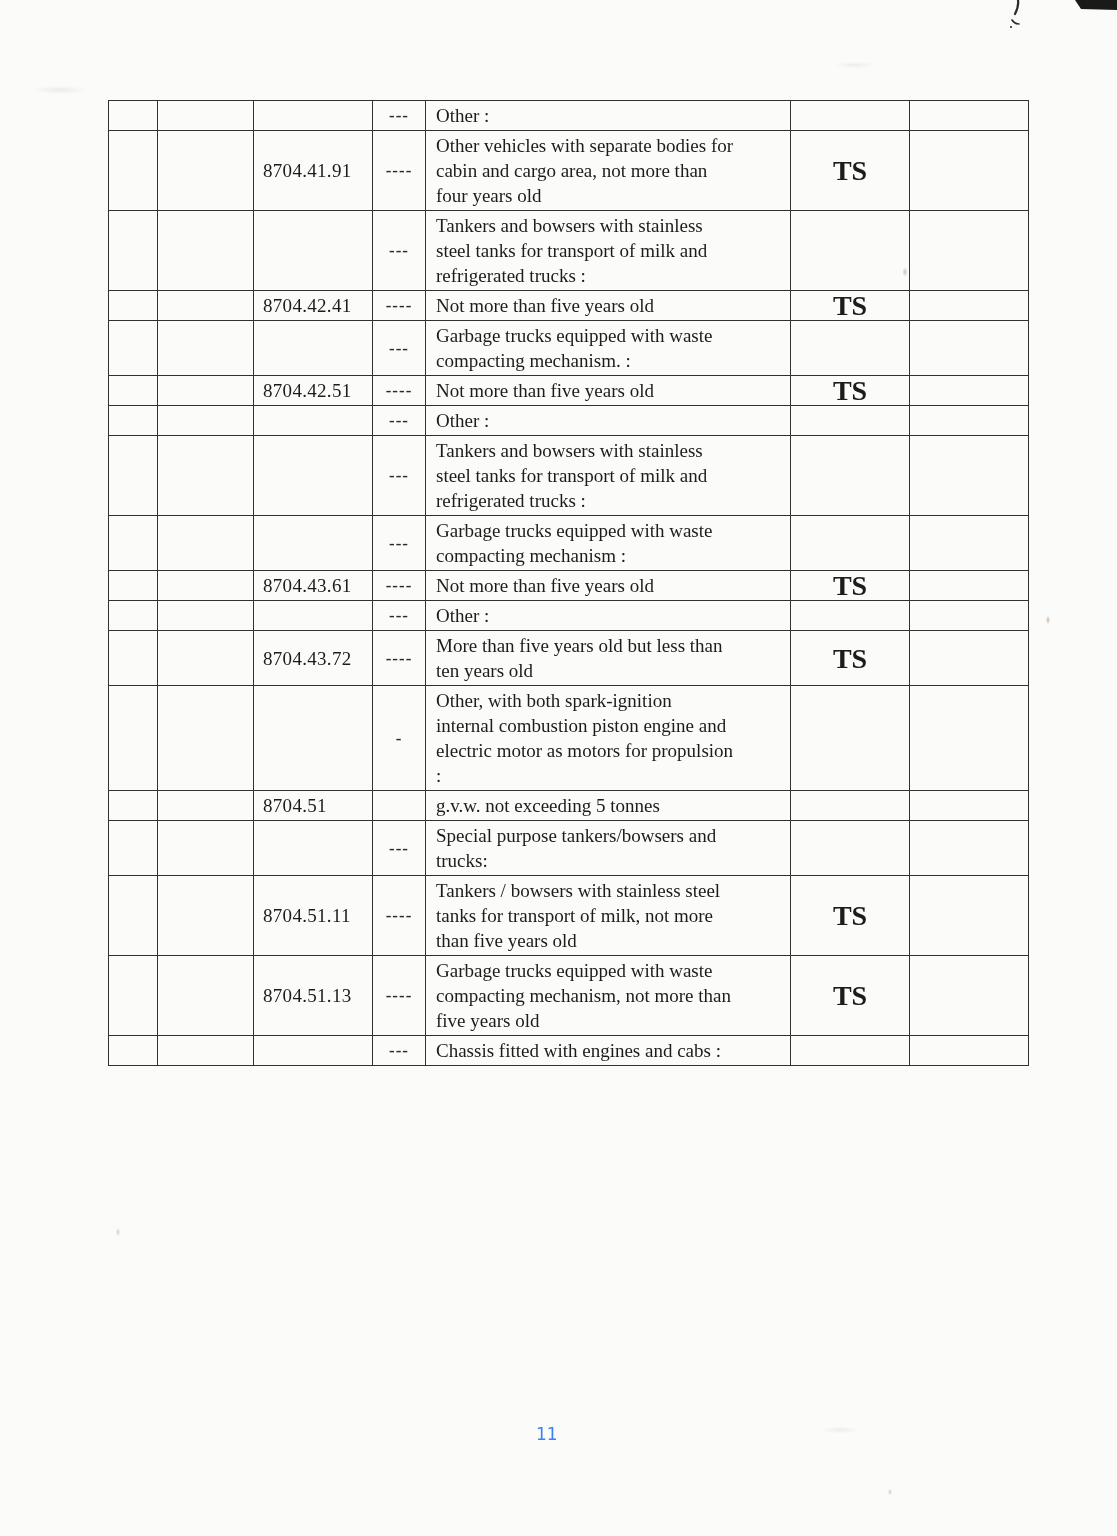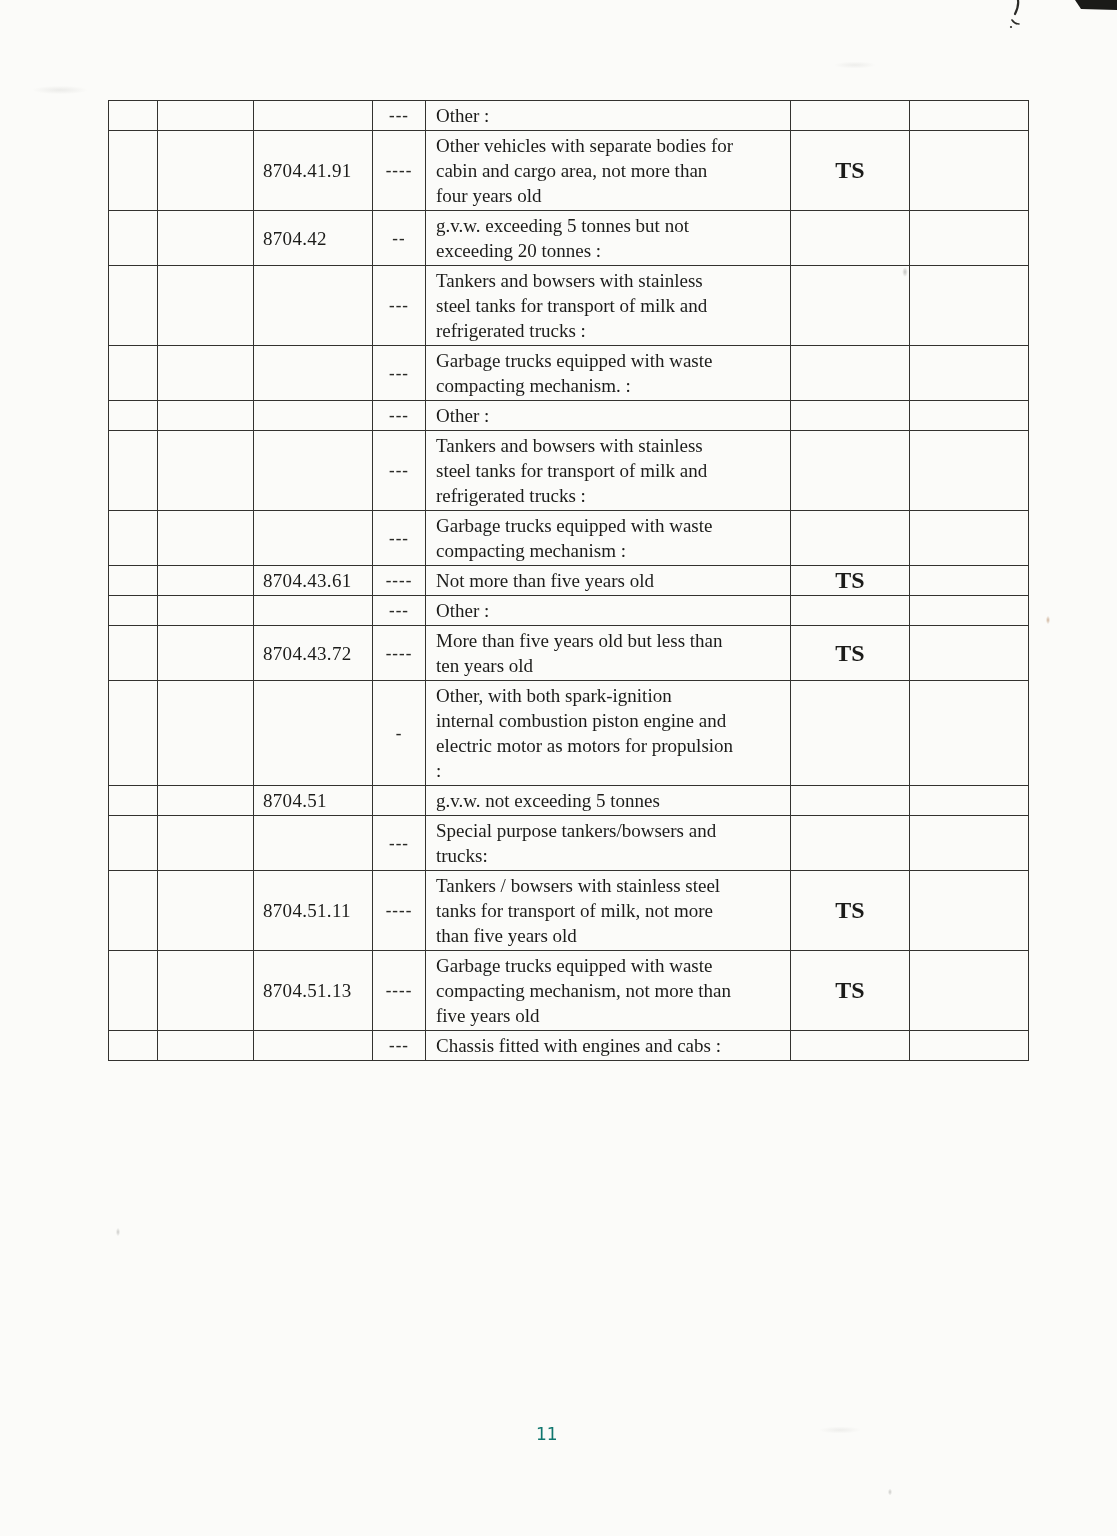--- a/index.html
+++ b/index.html
@@ -62,29 +62,29 @@
   }
   
   table.tariff td:nth-child(5) {
     padding: 2px 8px 2px 10px;
     white-space: pre-line;
   }
   
   table.tariff td:nth-child(6) {
     text-align: center;
     font-weight: bold;
-    font-size: 24px;
+    font-size: 28px;
   }
   .page-number {
     position: absolute;
     left: 536px;
     top: 1424px;
     font-family: "DejaVu Sans", sans-serif;
     font-size: 17px;
-    color: #0f766e;
+    color: #3b82f6;
   }
   .corner-mark {
     position: absolute;
     right: 0;
     top: 0;
   }
   .pen-mark {
     position: absolute;
     left: 998px;
     top: 0;
@@ -131,46 +131,54 @@
           <td>----</td>
           <td>Other vehicles with separate bodies for
 cabin and cargo area, not more than
 four years old</td>
           <td>TS</td>
           <td></td>
         </tr>
         <tr>
           <td></td>
           <td></td>
-          <td>8704.42</td>
-          <td>--</td>
-          <td>g.v.w. exceeding 5 tonnes but not
-exceeding 20 tonnes :</td>
-          <td></td>
-          <td></td>
-        </tr>
-        <tr>
-          <td></td>
-          <td></td>
           <td></td>
           <td>---</td>
           <td>Tankers and bowsers with stainless
 steel tanks for transport of milk and
 refrigerated trucks :</td>
           <td></td>
           <td></td>
         </tr>
         <tr>
           <td></td>
           <td></td>
+          <td>8704.42.41</td>
+          <td>----</td>
+          <td>Not more than five years old</td>
+          <td>TS</td>
+          <td></td>
+        </tr>
+        <tr>
+          <td></td>
+          <td></td>
           <td></td>
           <td>---</td>
           <td>Garbage trucks equipped with waste
 compacting mechanism. :</td>
           <td></td>
+          <td></td>
+        </tr>
+        <tr>
+          <td></td>
+          <td></td>
+          <td>8704.42.51</td>
+          <td>----</td>
+          <td>Not more than five years old</td>
+          <td>TS</td>
           <td></td>
         </tr>
         <tr>
           <td></td>
           <td></td>
           <td></td>
           <td>---</td>
           <td>Other :</td>
           <td></td>
           <td></td>

